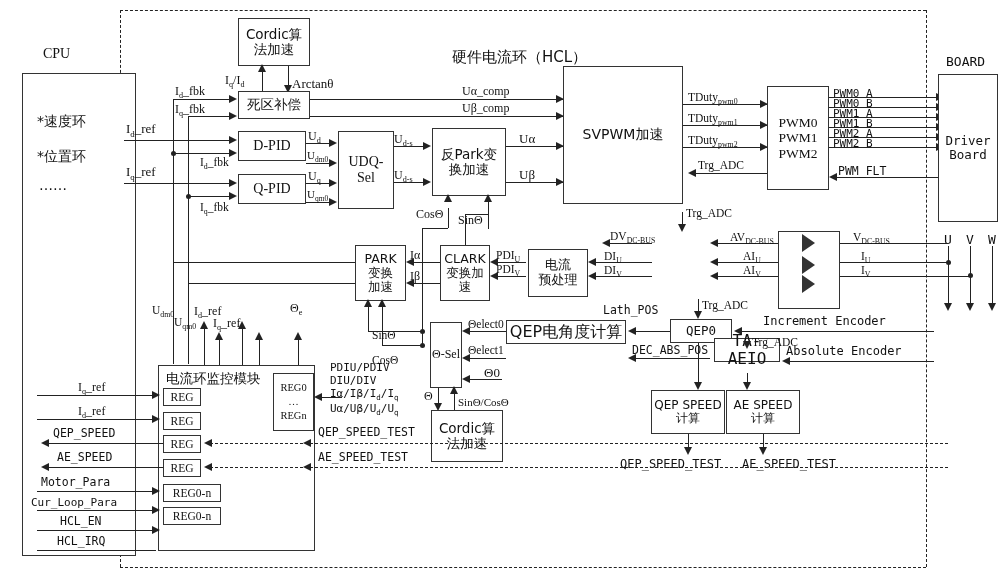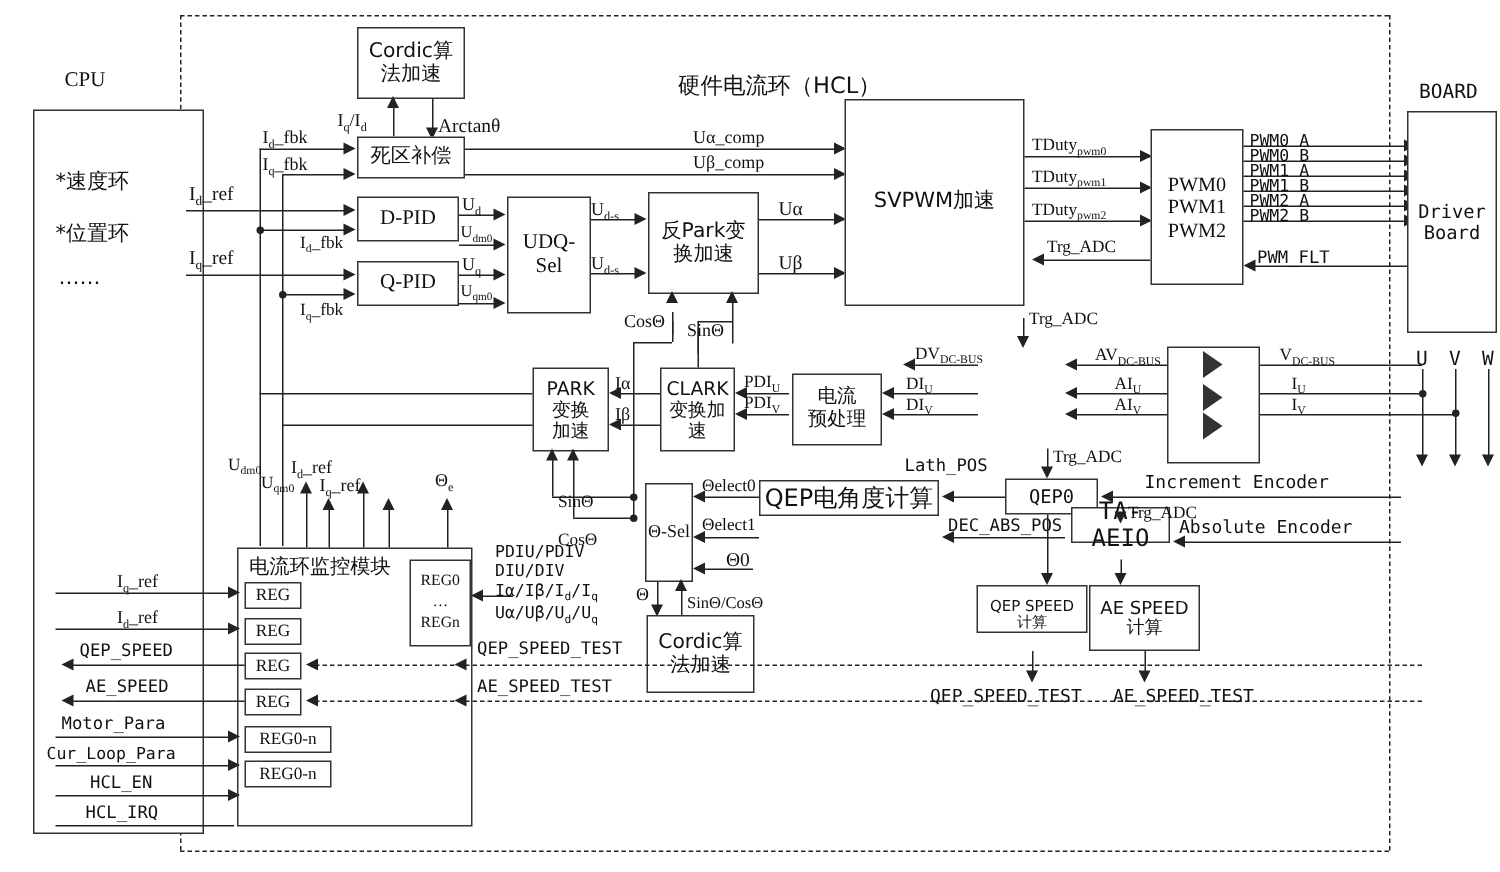--- a/index.html
+++ b/index.html
@@ -374,21 +374,21 @@
   <div class="lbl" style="left:752px;top:337px;font-size:11.5px;">Trg_ADC</div>
   <div class="h" style="left:784px;top:361px;width:150px;"></div>
   <div class="ar l" style="left:782px;top:357px;"></div>
   <div class="lbl mono" style="left:786px;top:345px;font-size:12px;">Absolute Encoder</div>
 
   <div class="v" style="left:698px;top:343px;height:44px;"></div>
   <div class="ar d" style="left:694px;top:382px;"></div>
   <div class="v" style="left:747px;top:373px;height:14px;"></div>
   <div class="ar d" style="left:743px;top:382px;"></div>
 
-  <div class="box cn" style="left:651px;top:390px;width:74px;height:32px;font-size:10px;align-items:flex-end;">
+  <div class="box cn" style="left:651px;top:390px;width:74px;height:44px;font-size:12px;">
     <span>
         <span style="display:block">QEP SPEED</span>
         <span style="display:block">计算</span>
       </span>
   </div>
   <div class="box cn" style="left:726px;top:390px;width:74px;height:44px;font-size:12px;">
     <span>
         <span style="display:block">AE SPEED</span>
         <span style="display:block">计算</span>
       </span>
@@ -469,21 +469,21 @@
   <div class="v" style="left:242px;top:323px;height:42px;"></div>
   <div class="ar u" style="left:238px;top:321px;"></div>
   <div class="v" style="left:259px;top:334px;height:31px;"></div>
   <div class="ar u" style="left:255px;top:332px;"></div>
   <div class="v" style="left:298px;top:334px;height:31px;"></div>
   <div class="ar u" style="left:294px;top:332px;"></div>
   <div class="lbl" style="left:152px;top:305px;font-size:11.5px;">U<sub>dm0</sub></div>
   <div class="lbl" style="left:174px;top:317px;font-size:11.5px;">U<sub>qm0</sub></div>
   <div class="lbl" style="left:194px;top:305px;font-size:12px;">I<sub>d</sub>_ref</div>
   <div class="lbl" style="left:213px;top:317px;font-size:12px;">I<sub>q</sub>_ref</div>
-  <div class="lbl" style="left:290px;top:314px;font-size:12px;">Θ<sub>e</sub></div>
+  <div class="lbl" style="left:290px;top:302px;font-size:12px;">Θ<sub>e</sub></div>
 
   <div class="h" style="left:316px;top:397px;width:26px;"></div>
   <div class="ar l" style="left:314px;top:393px;"></div>
   <div class="lbl mono" style="left:330px;top:362px;font-size:11px;line-height:1.18;">
     <span style="display:block">PDIU/PDIV</span>
     <span style="display:block">DIU/DIV</span>
     <span style="display:block">Iα/Iβ/I<sub>d</sub>/I<sub>q</sub></span>
     <span style="display:block">Uα/Uβ/U<sub>d</sub>/U<sub>q</sub></span>
   </div>
 

